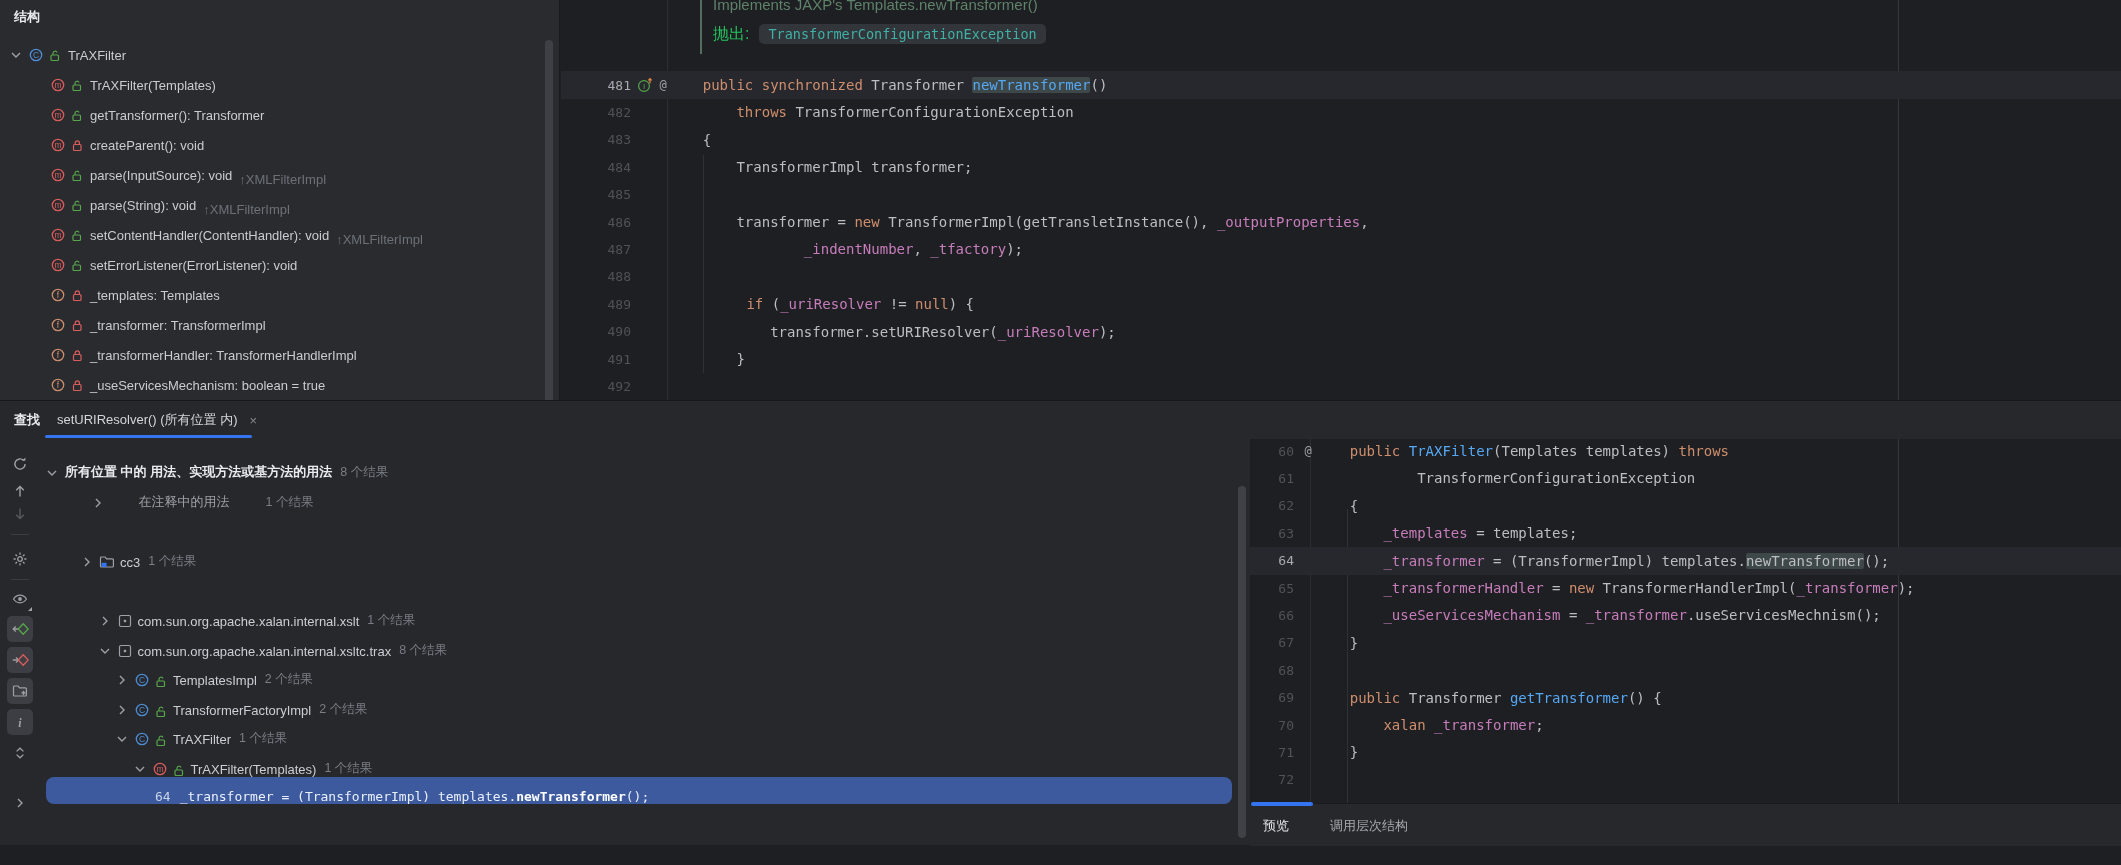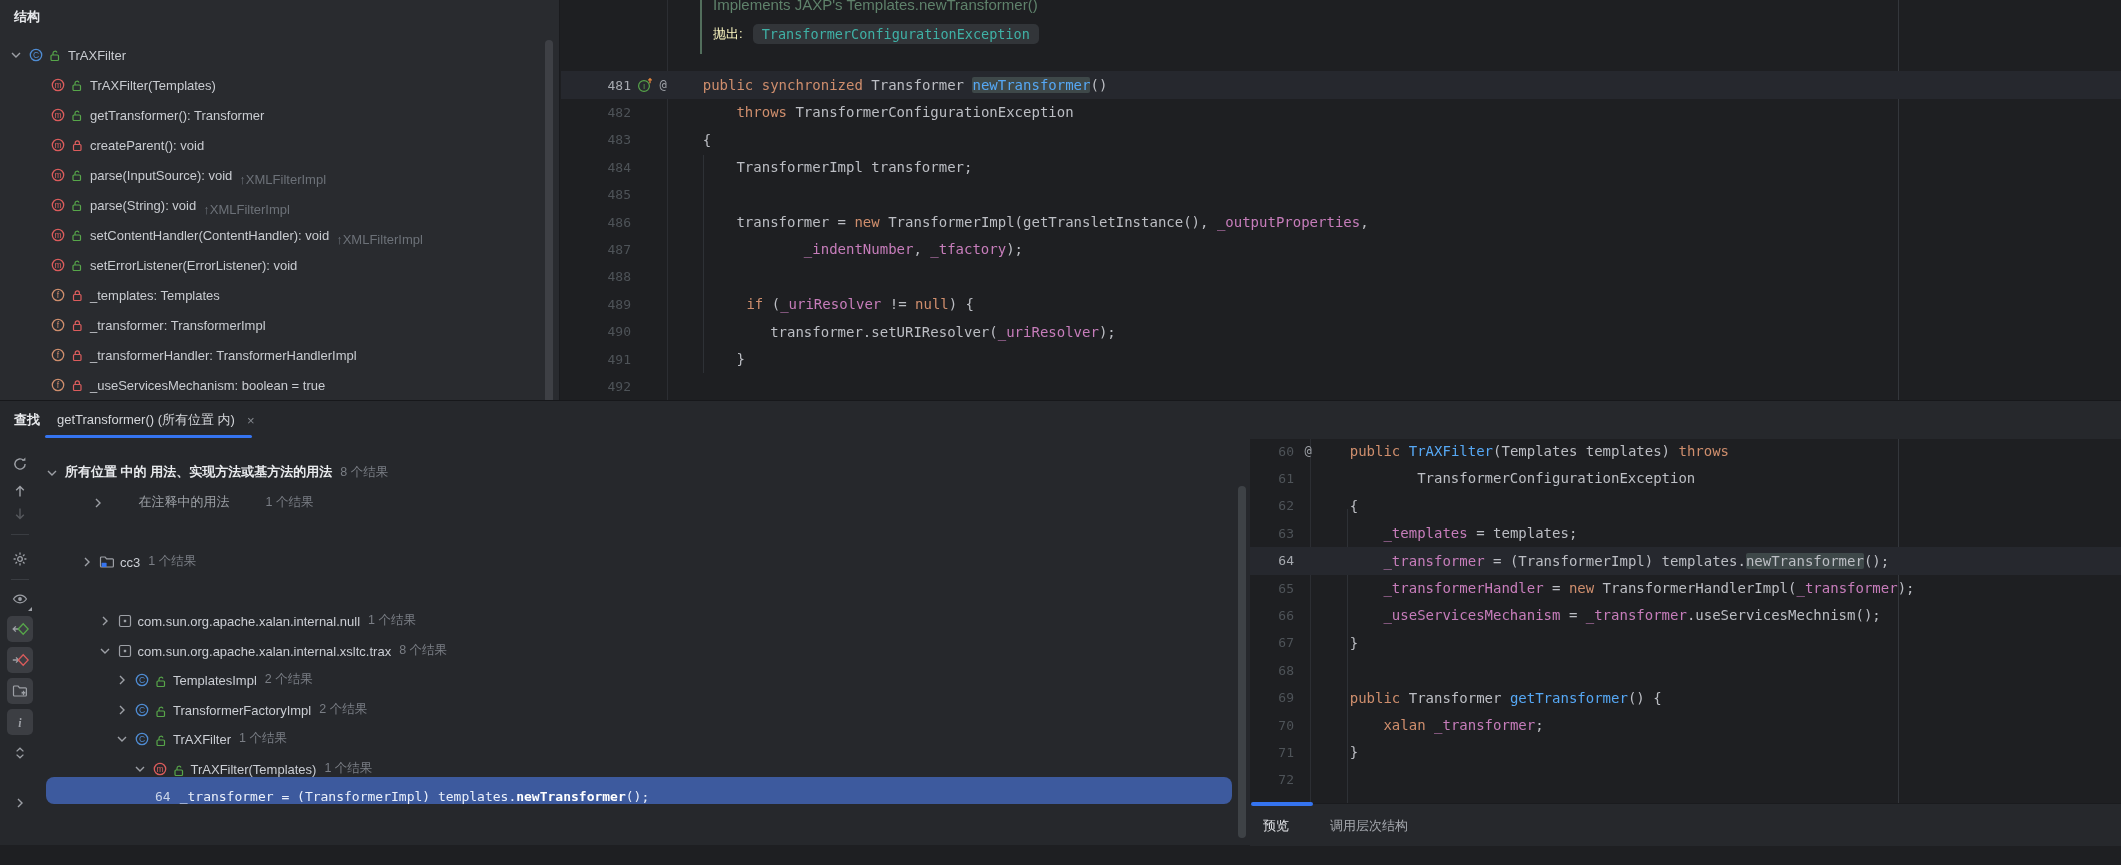--- a/index.html
+++ b/index.html
@@ -20,21 +20,21 @@
   .lock-ic { width:13px; height:13px; flex:0 0 13px; display:inline-flex; margin-left:5px; }
   #st-scroll { position:absolute; left:545px; top:40px; width:8px; height:370px;
     background:#45484E; border-radius:4px; opacity:.75; }
 
   
   #editor-top { position:absolute; left:561px; top:0; width:1560px; height:420px; background:#1E1F22; overflow:hidden; }
   #editor-top .margin-guide { position:absolute; left:1337px; top:0; width:1px; height:420px; background:#34373C; }
   #ed-doc-line { position:absolute; left:139px; top:0; width:2px; height:54px; background:#5F826B; opacity:.8; }
   #doc1 { position:absolute; left:152px; top:-4px; font-size:15px; color:#5F826B; }
   #doc2 { position:absolute; left:152px; top:22px; height:24px; display:flex; align-items:center; }
-  #doc2 .doc-lab { font-size:13px; color:#fef9c3; }
+  #doc2 .doc-lab { font-size:16px; color:#22c55e; }
   #doc2 .doc-chip { margin-left:10px; background:#323539; border-radius:5px; padding:2px 9px;
     font-family:"DejaVu Sans Mono",monospace; font-size:13.5px; color:#3FB1A6; }
   .crow { position:absolute; left:0; width:100%; height:28px; display:flex; align-items:center; }
   .crow.current { background:#26282E; }
   .crow .lnum { position:absolute; left:0; width:70px; text-align:right;
     font-family:"DejaVu Sans Mono",monospace; font-size:13px; color:#4E5358; }
   .crow.current .lnum { color:#A7AAB0; }
   .crow .gico { position:absolute; display:inline-flex; align-items:center; }
   .crow pre { position:absolute; font-family:"DejaVu Sans Mono",monospace; font-size:14px; white-space:pre; }
   #editor-top .gutter-sep { position:absolute; left:106px; top:0; width:1px; height:420px; background:#2C2E33; }
@@ -372,21 +372,21 @@
           <span class="lnum" style="width:70px">492</span>
           <pre style="left:108px"></pre>
         </div>
       </div>
   </div>
 
   <div id="find">
     <div id="find-header">
       <div id="find-label">查找</div>
       <div id="find-tab">
-        <span class="tab-title">getTransformer() (所有位置 内)</span>
+        <span class="tab-title">setURIResolver() (所有位置 内)</span>
         <span class="tab-close">×</span>
       </div>
       <div id="tab-underline"></div>
     </div>
 
     <div id="find-toolbar">
         <div class="tb-btn" style="top: 12px;">
           <svg width="16" height="16" viewBox="0 0 16 16" xmlns="http://www.w3.org/2000/svg">
             <path d="M13.1 8a5.1 5.1 0 1 1-1.5-3.6" fill="none" stroke="#9DA0A6" stroke-width="1.4"></path>
             <path d="M13.4 1.4v3.4H10z" fill="#9DA0A6"></path>
@@ -494,21 +494,21 @@
             <svg width="16" height="16" viewBox="0 0 16 16" xmlns="http://www.w3.org/2000/svg">
               <path d="M6 4l4 4-4 4" fill="none" stroke="#9DA0A6" stroke-width="1.4"></path>
             </svg>
           </span>
           <span class="mini-ic">
             <svg width="16" height="16" viewBox="0 0 16 16" xmlns="http://www.w3.org/2000/svg">
               <rect x="2.5" y="2.5" width="11" height="11" rx="1.5" fill="none" stroke="#9DA0A6" stroke-width="1.2"></rect>
               <rect x="6.8" y="6.8" width="2.4" height="2.4" fill="#9DA0A6"></rect>
             </svg>
           </span>
-          <span class="lbl">com.sun.org.apache.xalan.internal.null</span>
+          <span class="lbl">com.sun.org.apache.xalan.internal.xslt</span>
           <span class="cnt">1 个结果</span>
         </div>
         <div class="ft-row" style="top: 189.6px;">
           <span style="display:inline-block;width:56.5px"></span>
           <span class="tree-arrow">
             <svg width="16" height="16" viewBox="0 0 16 16" xmlns="http://www.w3.org/2000/svg">
               <path d="M4 6l4 4 4-4" fill="none" stroke="#9DA0A6" stroke-width="1.4"></path>
             </svg>
           </span>
           <span class="mini-ic">

